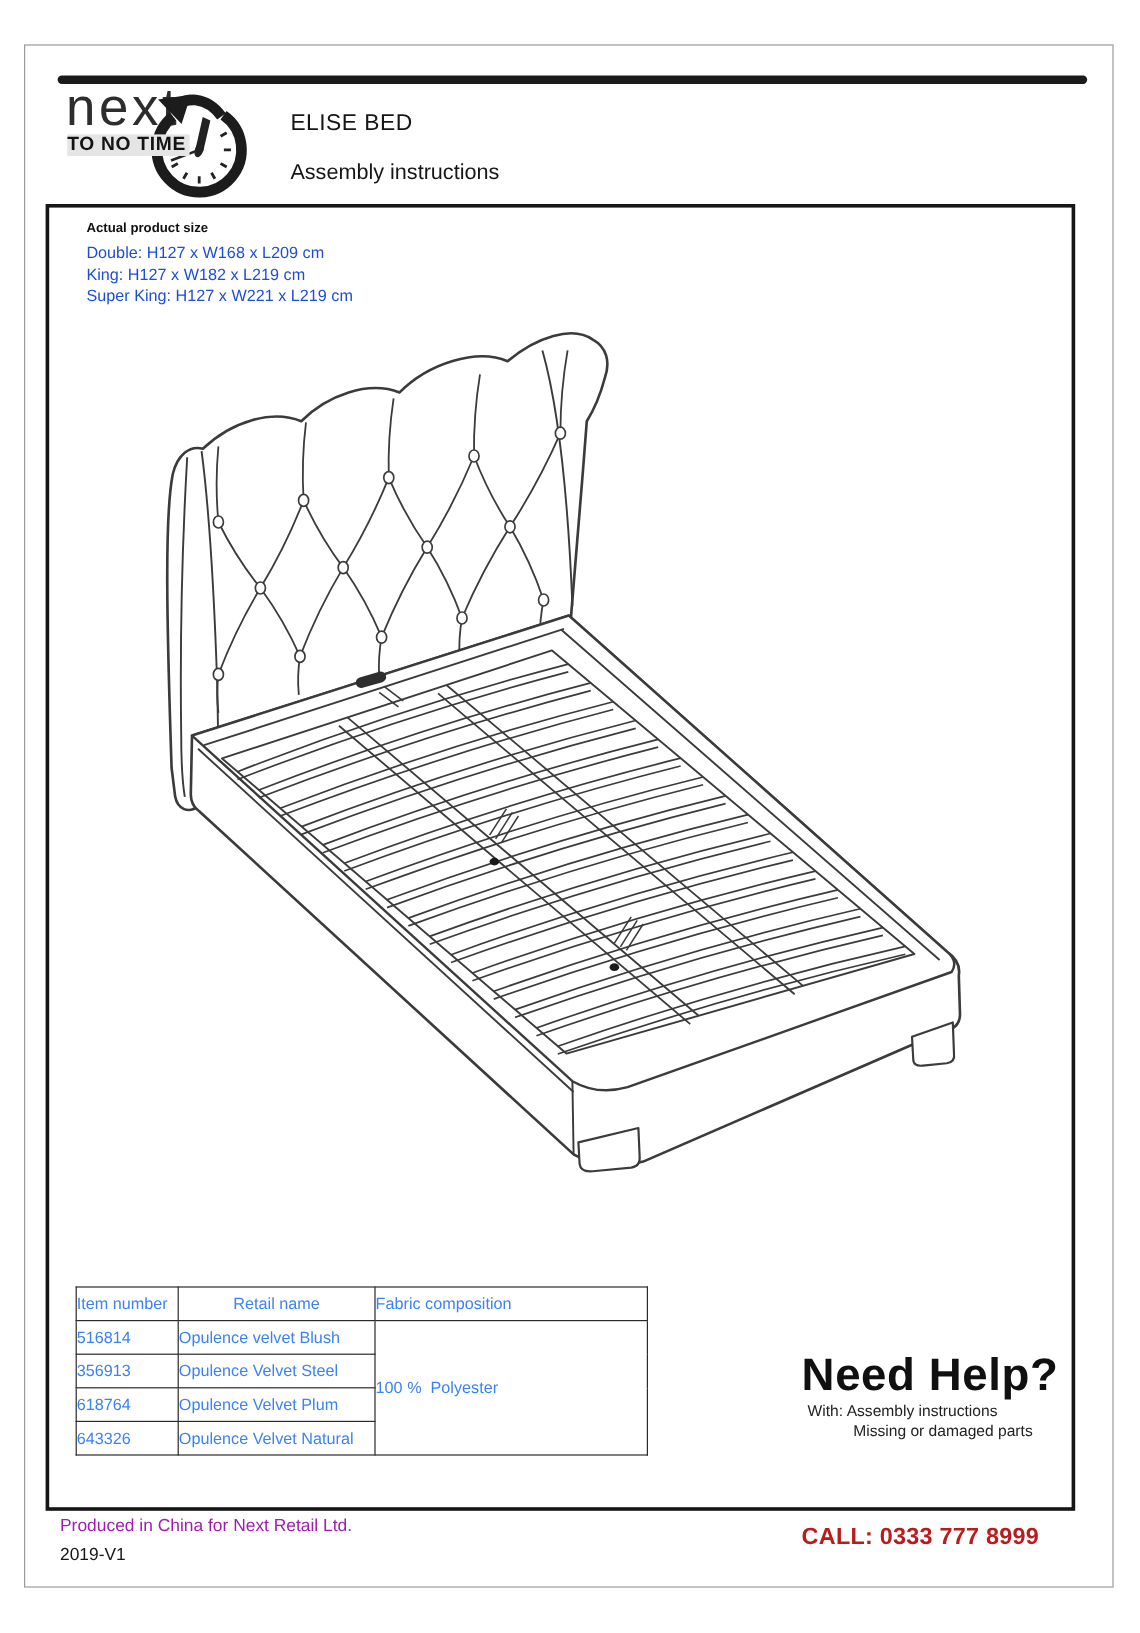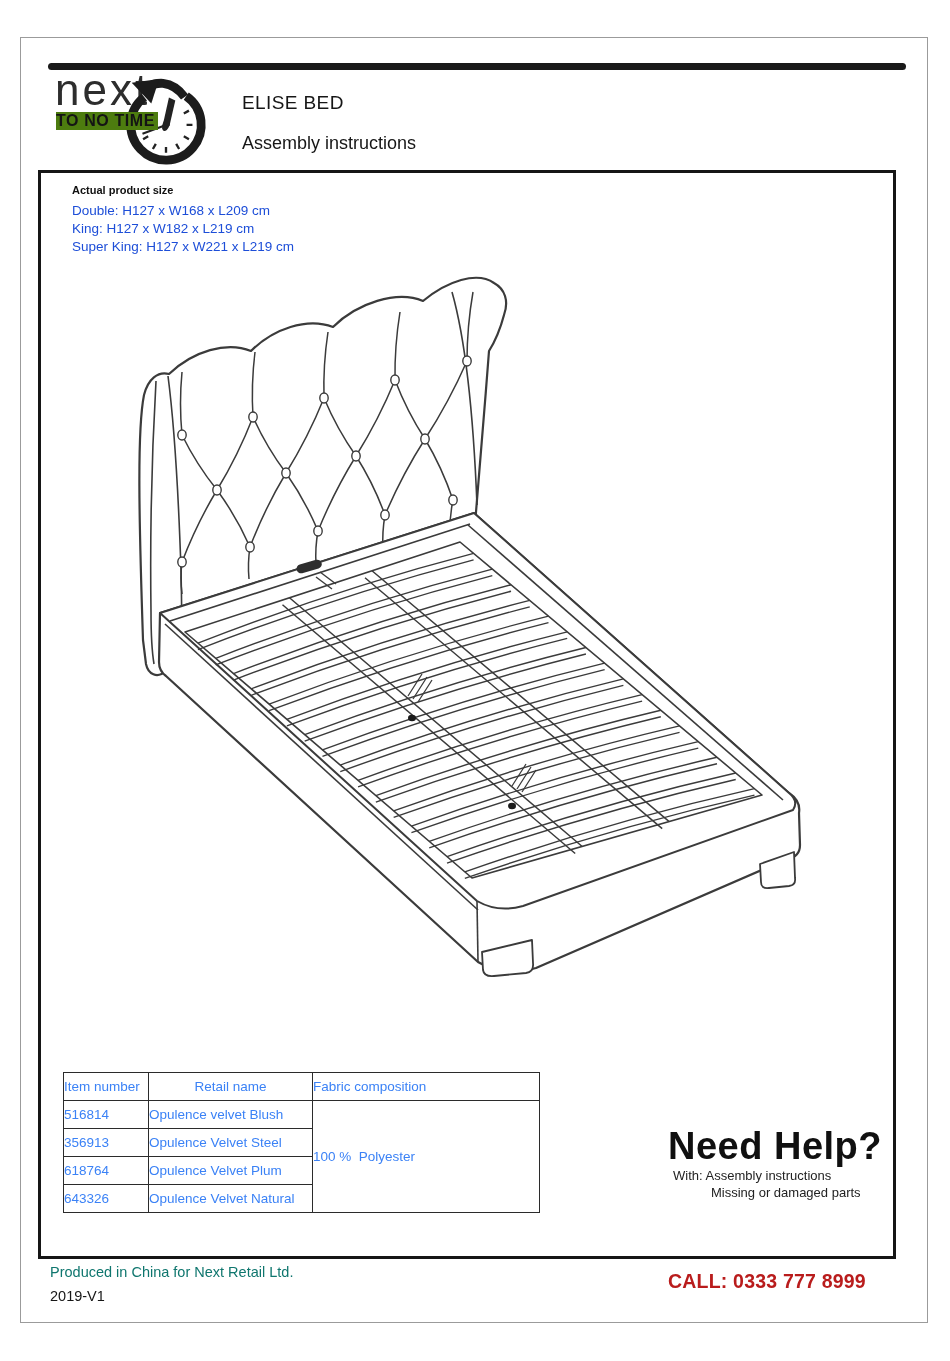--- a/index.html
+++ b/index.html
@@ -7,21 +7,21 @@
         font-family:"Liberation Sans",sans-serif;color:#1d1d1d;overflow:hidden;}
   .page-frame{position:absolute;left:20px;top:37px;width:906px;height:1284px;
         border:1px solid #9b9b9b;}
   .top-bar{position:absolute;left:48px;top:63px;width:858px;height:7px;
         background:#1a1a1a;border-radius:3.5px;}
   
   .brand{position:absolute;left:55px;top:72px;width:175px;height:100px;}
   .brand-next{position:absolute;left:0;top:-4px;font-size:44px;line-height:44px;
         letter-spacing:3px;color:#2d2d2d;}
   .brand-tag{position:absolute;left:1px;top:40px;font-size:16px;font-weight:700;
-        letter-spacing:0.6px;background:#4d7c0f;padding-right:3px;z-index:2;color:#141414;}
+        letter-spacing:0.6px;background:#e5e5e5;padding-right:3px;z-index:2;color:#141414;}
   .clock{position:absolute;left:63px;top:2px;width:96px;height:94px;z-index:1;}
   .title{position:absolute;left:242px;top:92px;font-size:19px;letter-spacing:0.4px;color:#161616;}
   .subtitle{position:absolute;left:242px;top:133px;font-size:18px;color:#161616;}
   
   .main-box{position:absolute;left:38px;top:170px;width:852px;height:1083px;
         border:3px solid #161616;background:#fff;}
   .size-heading{position:absolute;left:31px;top:11px;font-size:11px;font-weight:700;color:#111;}
   .size-line{position:absolute;left:31px;font-size:13.5px;color:#1d4ed8;}
   .sl-0{top:30px}.sl-1{top:48px}.sl-2{top:66px}
   #bed-svg{position:absolute;left:0;top:0;width:852px;height:1083px;}
@@ -38,21 +38,21 @@
   .c-comp{text-align:left;padding-left:6px;vertical-align:middle;white-space:pre;}
   .important{position:absolute;left:31px;top:1046px;font-size:14px;font-weight:700;
         letter-spacing:0.2px;color:#111;}
   
   .help-title{position:absolute;left:627px;top:952px;font-size:38px;font-weight:700;
         letter-spacing:0.5px;color:#101010;}
   .help-with{position:absolute;left:632px;top:994px;font-size:13px;line-height:17px;color:#222;}
   .help-indent{margin-left:38px;}
   .help-call{position:absolute;left:627px;top:1049px;font-size:19.5px;font-weight:700;
         letter-spacing:0.2px;color:#b91c1c;margin-top:48px;}
-  .footer-1{position:absolute;left:50px;top:1264px;font-size:14.5px;color:#0f766e;}
+  .footer-1{position:absolute;left:50px;top:1264px;font-size:14.5px;color:#a21caf;}
   .footer-2{position:absolute;left:50px;top:1288px;font-size:14.5px;color:#161616;}
 </style>
 </head>
 <body>
 
 <div class="page">
   <div class="page-frame"></div>
   <div class="top-bar"></div>
 
   <div class="brand">

